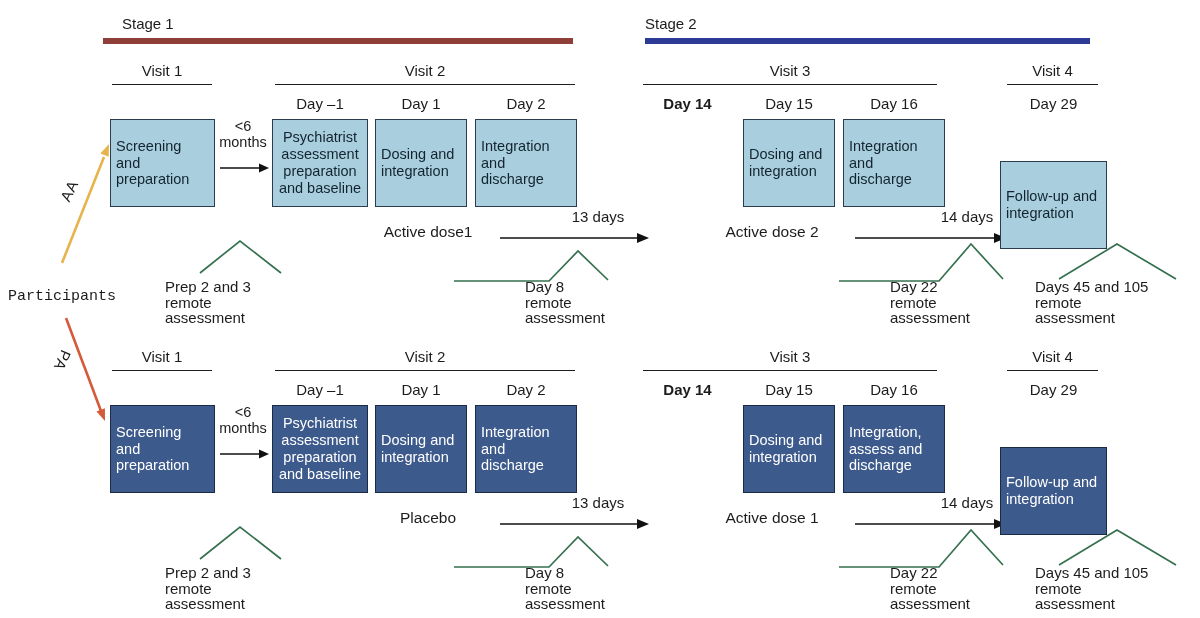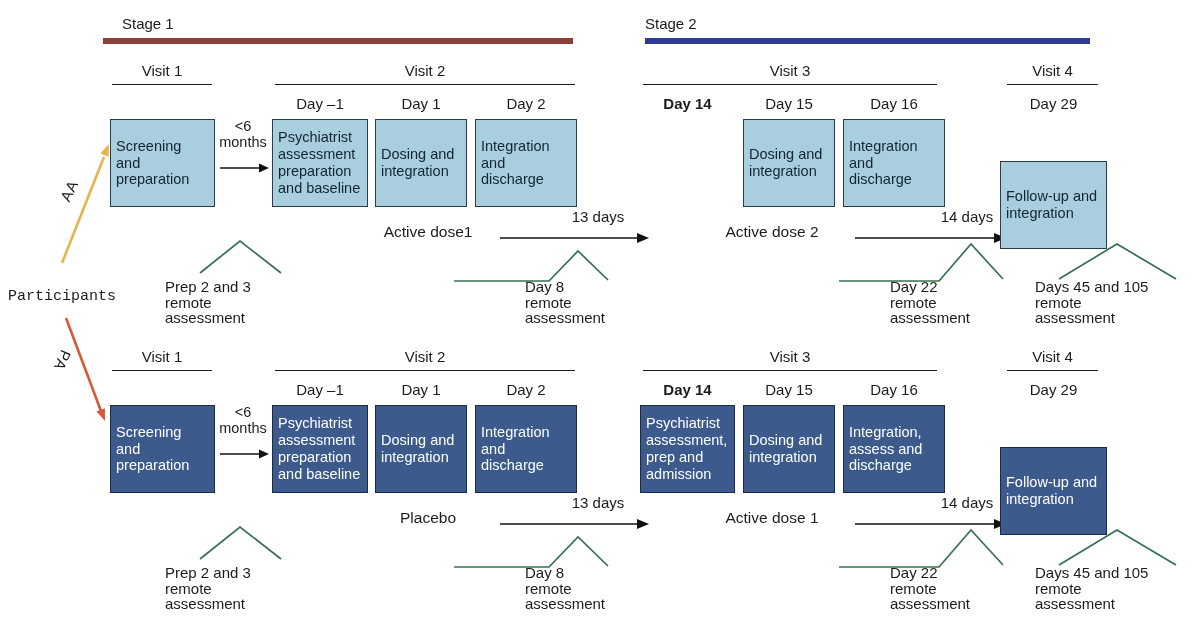--- a/index.html
+++ b/index.html
@@ -32,21 +32,21 @@
   .d5{left:743px;width:92px;}
   .d6{left:843px;width:102px;}
   .d7{left:1000px;width:107px;}
 
   .box{position:absolute;top:57px;height:88px;box-sizing:border-box;display:flex;
        align-items:center;padding:2px 5px;font-size:14.5px;line-height:1.16;
        border:1.5px solid;text-align:left;}
   .arm-aa .box{background:#a9cfdf;border-color:#2b3c4e;color:#132430;}
   .arm-pa .box{background:#3d5a8c;border-color:#1b2a45;color:#ffffff;}
   .b1{left:110px;width:105px;}
-  .b2{left:272px;width:96px;}
+  .b2{left:272px;width:96px;text-align:center;}
   .b3{left:375px;width:92px;}
   .b4{left:475px;width:102px;}
   .b5{left:640px;width:95px;}
   .b6{left:743px;width:92px;}
   .b7{left:843px;width:102px;}
   .b8{left:1000px;width:107px;margin-top:42px;}
 
   .interval{position:absolute;left:214px;top:56px;width:58px;text-align:center;
             font-size:14.5px;line-height:1.12;}
 
@@ -208,23 +208,20 @@
       </div>
     <div class="box b2">
         <span>Psychiatrist assessment preparation and baseline</span>
       </div>
     <div class="box b3">
         <span>Dosing and integration</span>
       </div>
     <div class="box b4">
         <span>Integration and discharge</span>
       </div>
-    <div class="box b5">
-        <span>Psychiatrist assessment, prep and admission</span>
-      </div>
     <div class="box b6">
         <span>Dosing and integration</span>
       </div>
     <div class="box b7">
         <span>Integration, assess and discharge</span>
       </div>
     <div class="box b8">
         <span>Follow-up and integration</span>
       </div>
 

